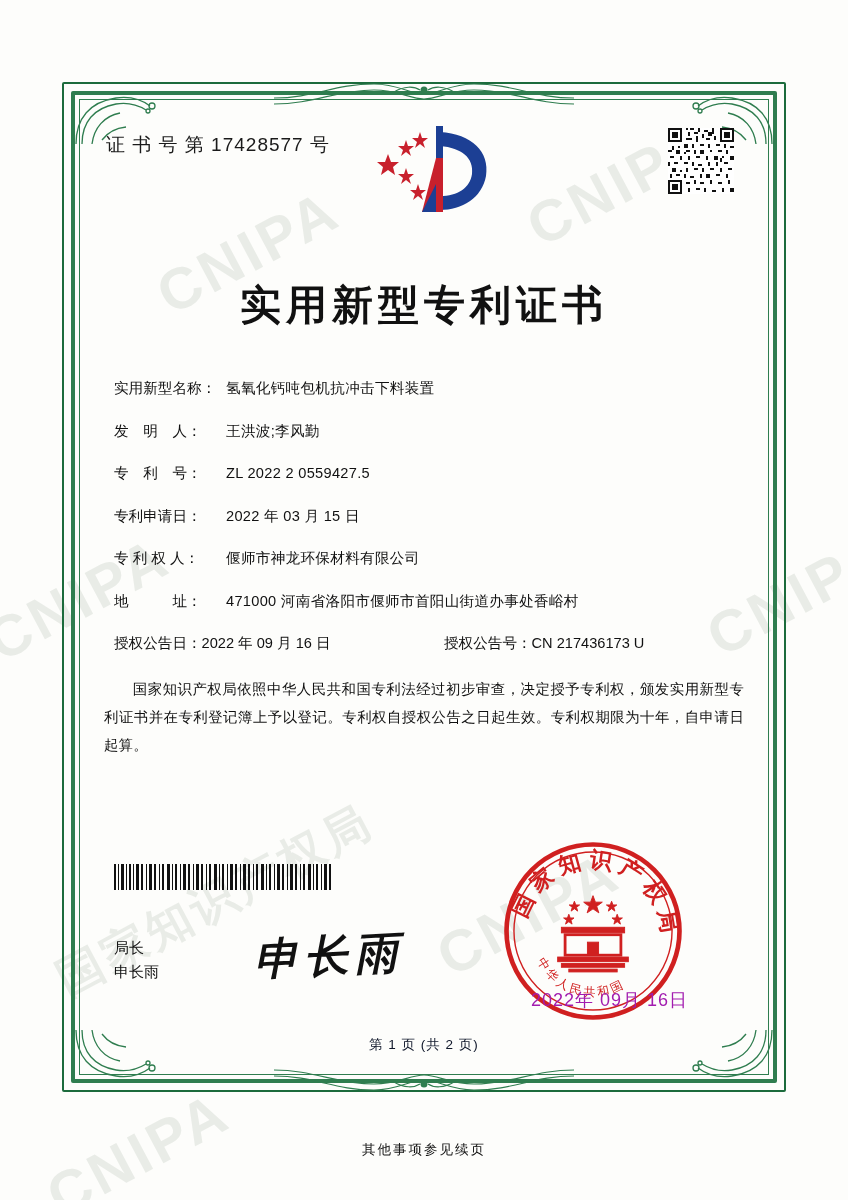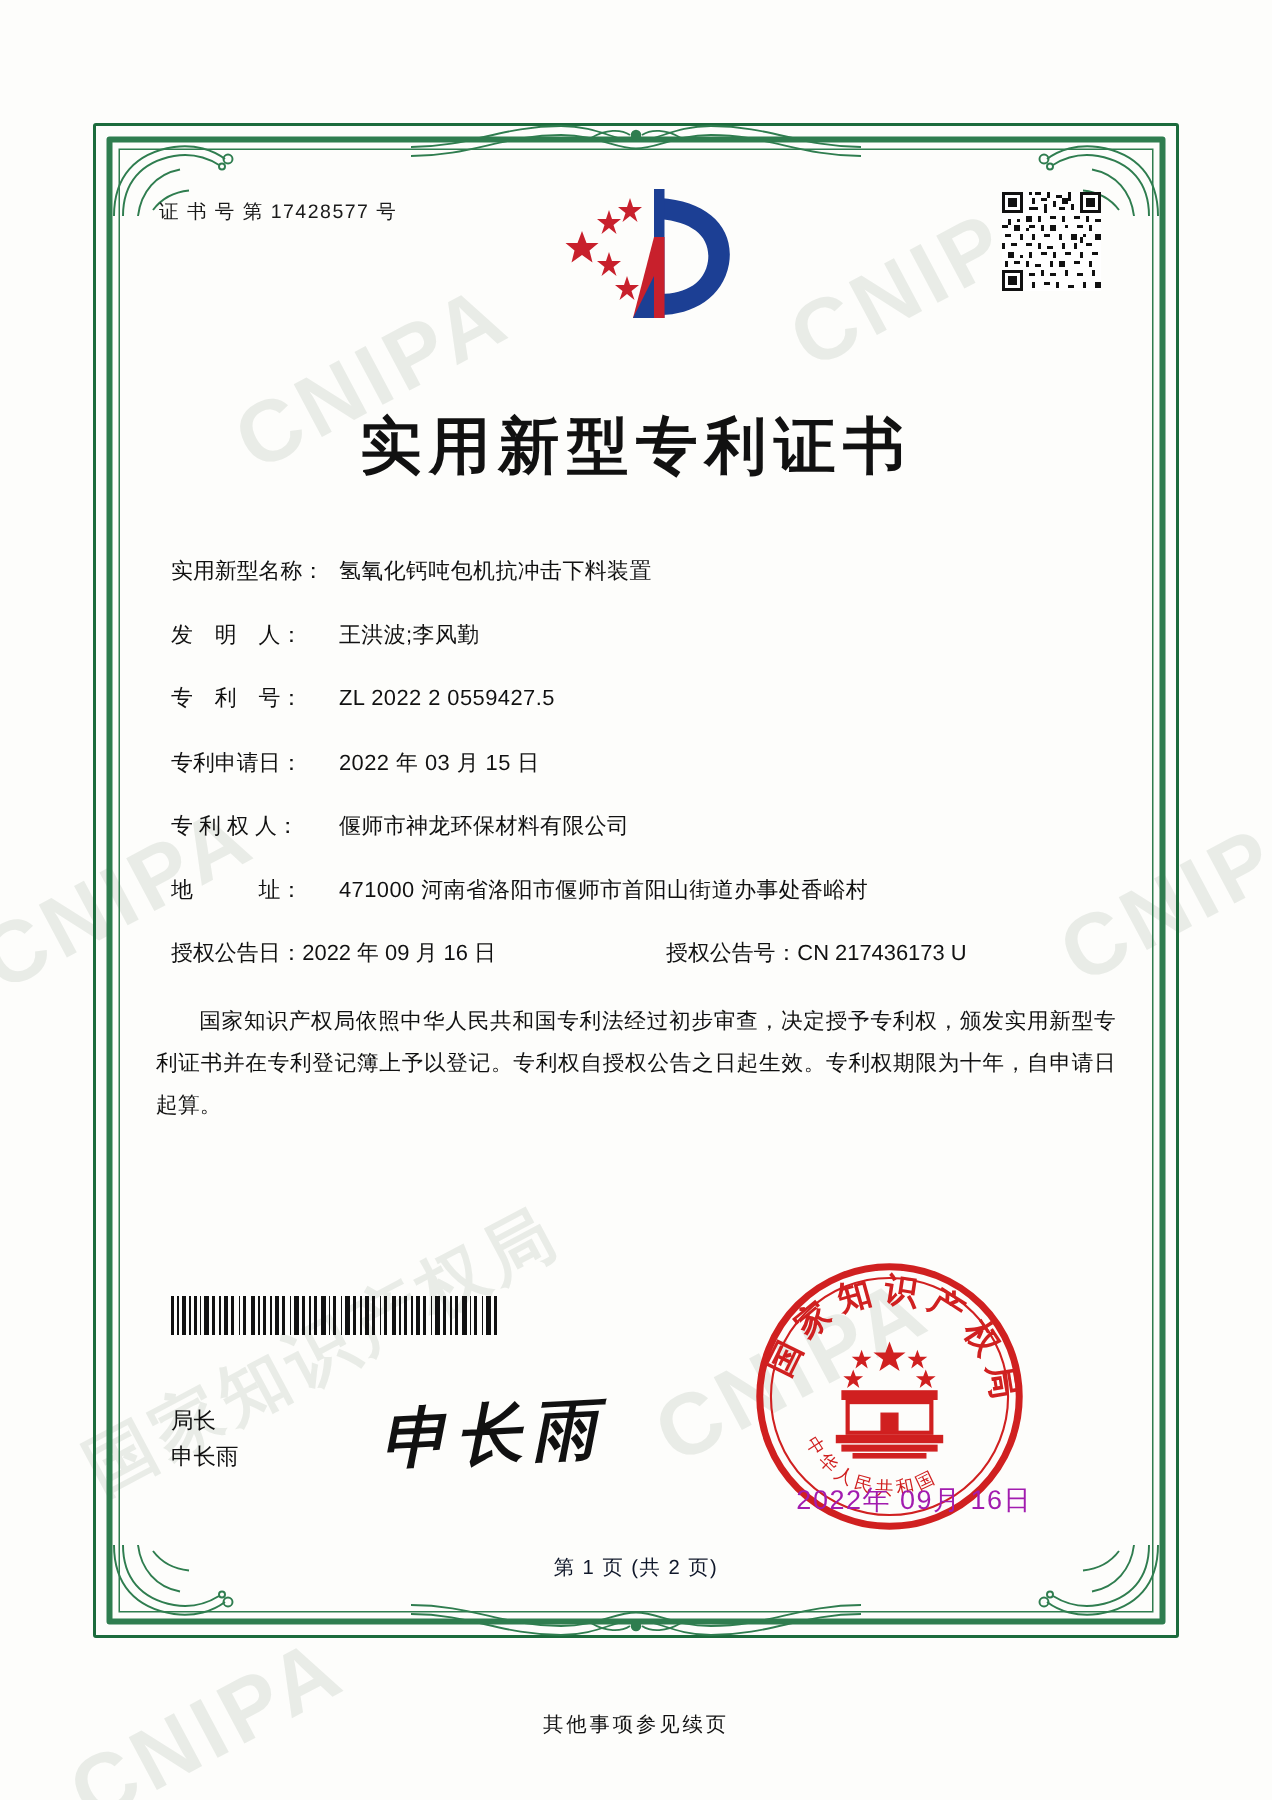--- a/index.html
+++ b/index.html
@@ -100,21 +100,21 @@
 
   
   .content {
     position: absolute;
     left: 42px;
     top: 50px;
     right: 42px;
     bottom: 30px;
   }
   .cert-no {
-    font-size: 13px;
+    font-size: 19px;
     color: #1a1a1a;
     letter-spacing: 1px;
     font-family: "Liberation Sans", sans-serif;
     margin-left: 2px;
   }
 
   
   .qr {
     position: absolute;
     right: 10px;

